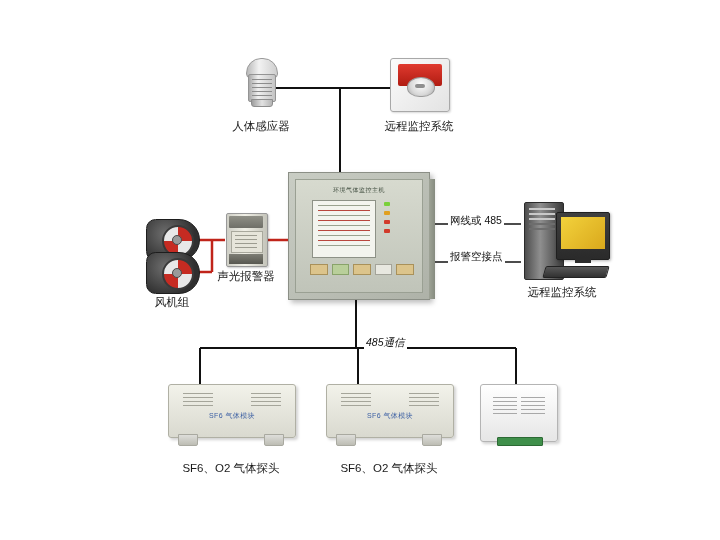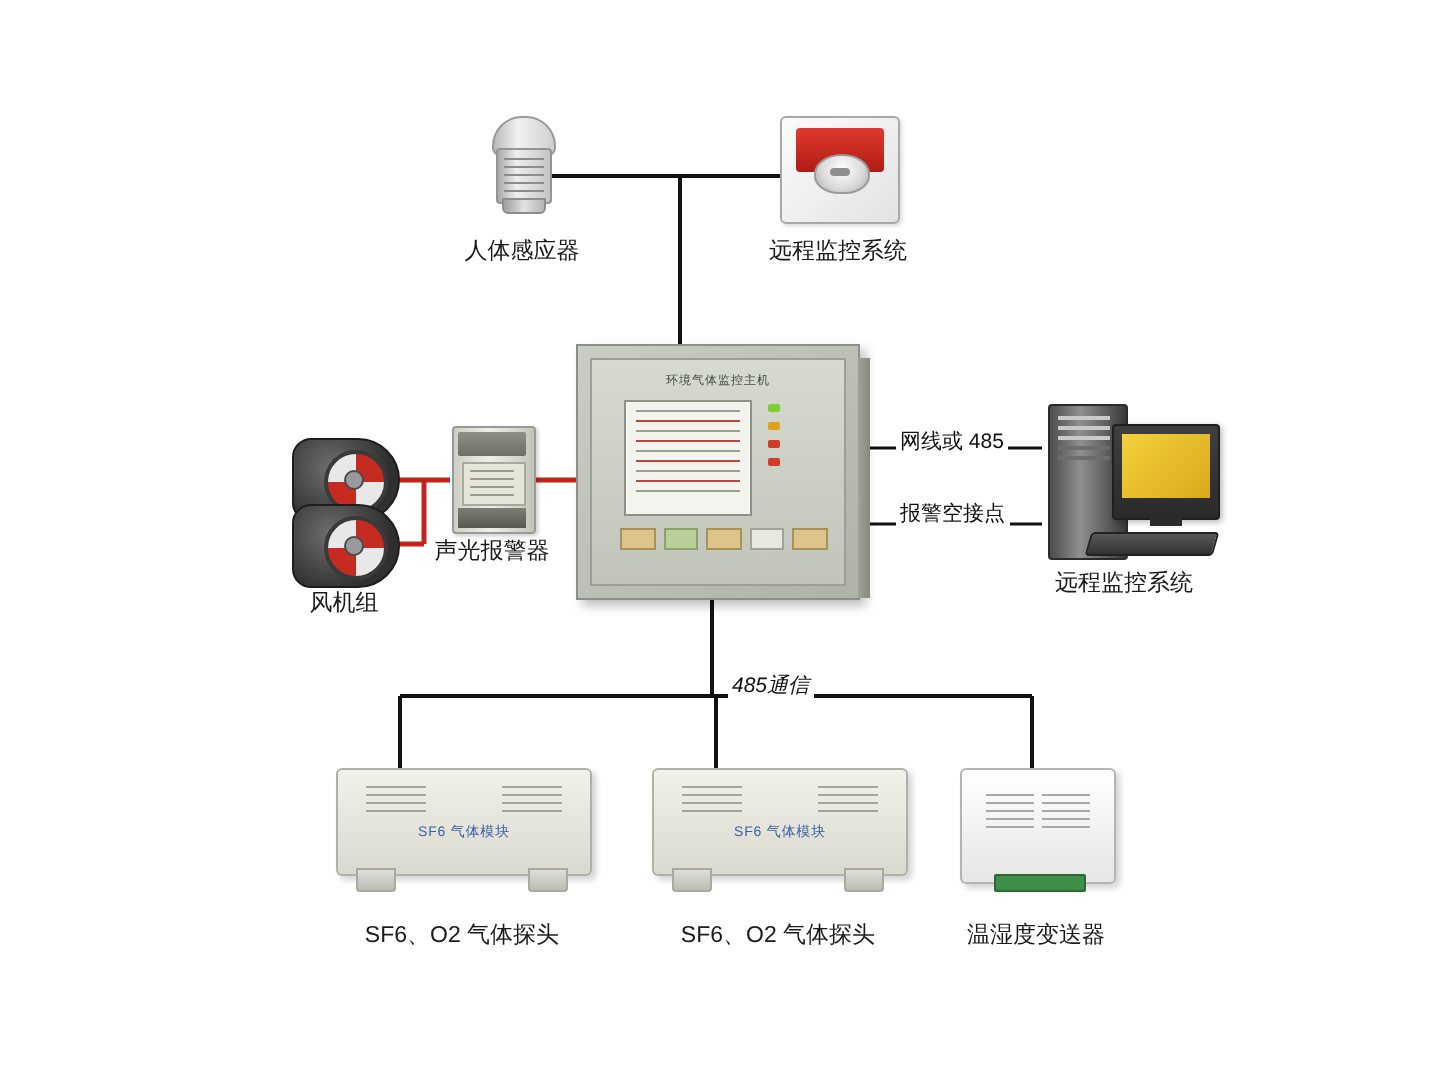--- a/index.html
+++ b/index.html
@@ -549,15 +549,14 @@
       </div>
     <div class="grille r">
         <i></i>
         <i></i>
         <i></i>
         <i></i>
         <i></i>
       </div>
     <div class="term"></div>
   </div>
-  <div class="caption" style="left:442px; top:462px; width:120px;">温湿度变送器</div>
 
 </div>
 
 </body></html>

